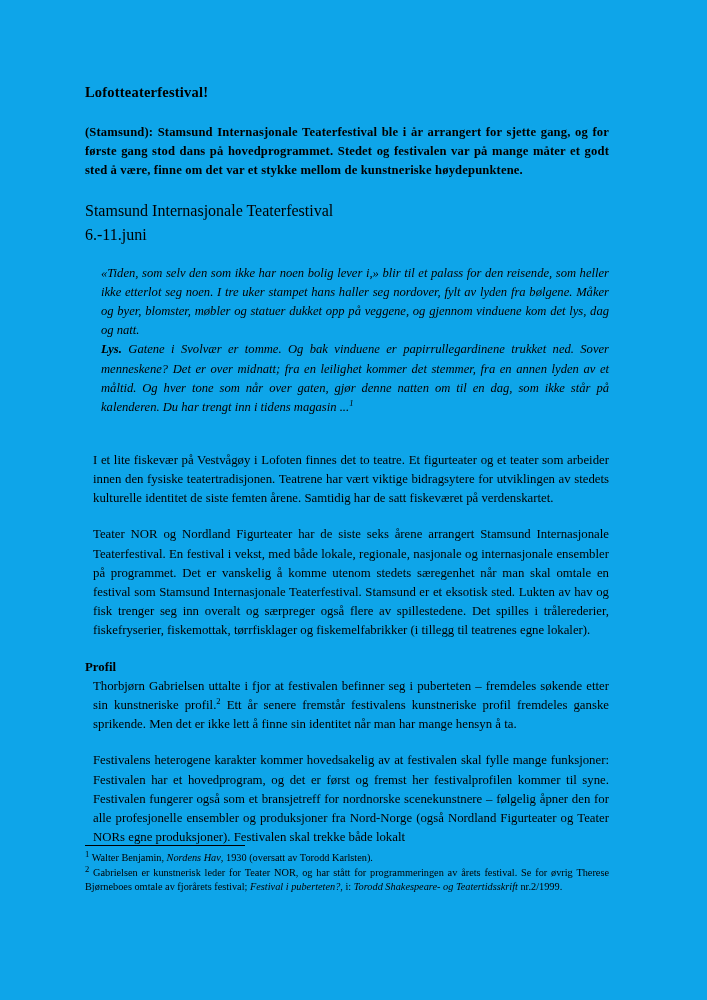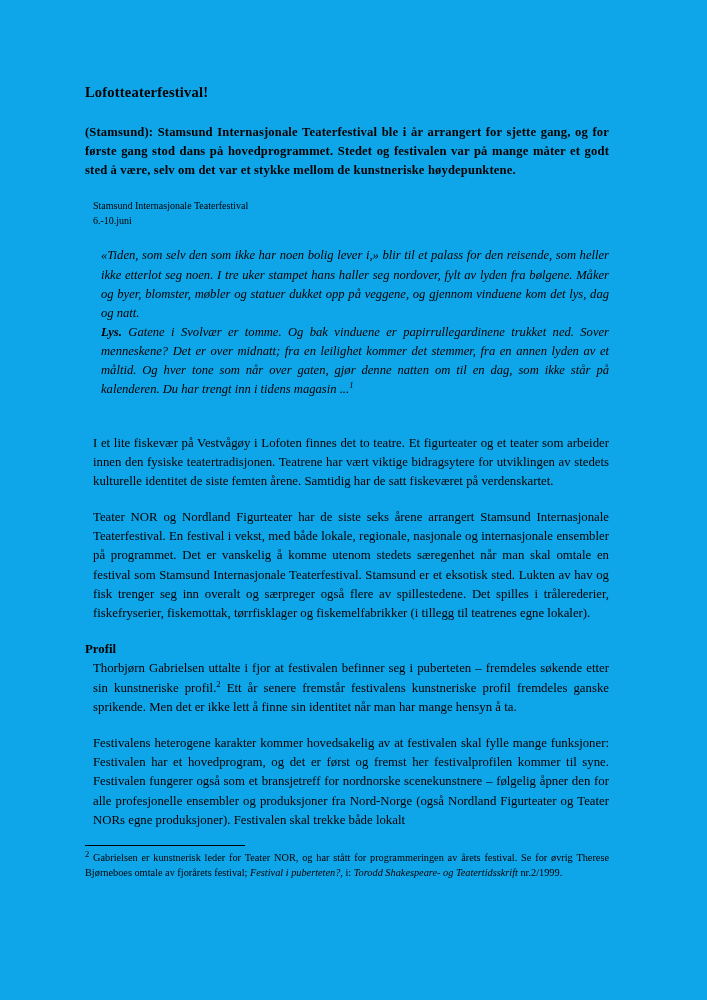--- a/index.html
+++ b/index.html
@@ -40,23 +40,23 @@
     margin: 0 0 19px 0;
     text-align: justify;
     letter-spacing: 0.15px;
   }
   .byline {
     font-size: 12.6px;
     line-height: 1.5;
     margin: 0 0 18px 0;
   }
   .infoline {
-    font-size: 10px;
+    font-size: 16px;
     line-height: 1.45;
-    margin: 0 0 18px 8px;
+    margin: 0 0 18px 0;
   }
   .quote {
     font-size: 12.6px;
     line-height: 1.52;
     font-style: italic;
     margin: 0 0 34px 16px;
     text-align: justify;
   }
   .quote b {
     font-weight: bold;
@@ -100,26 +100,26 @@
 </style>
 </head>
 <body>
 
 <div class="page">
 
   <div class="content">
 
     <h1 class="doc-title">Lofotteaterfestival!</h1>
 
-    <p class="lead">(Stamsund): Stamsund Internasjonale Teaterfestival ble i år arrangert for sjette gang, og for første gang stod dans på hovedprogrammet. Stedet og festivalen var på mange måter et godt sted å være, selv om det var et stykke mellom de kunstneriske høydepunktene.</p>
+    <p class="lead">(Stamsund): Stamsund Internasjonale Teaterfestival ble i år arrangert for sjette gang, og for første gang stod dans på hovedprogrammet. Stedet og festivalen var på mange måter et godt sted å være, finne om det var et stykke mellom de kunstneriske høydepunktene.</p>
 
 
     <p class="infoline">
       <span>Stamsund Internasjonale Teaterfestival</span><br>
-      <span>6.-10.juni</span>
+      <span>6.-11.juni</span>
     </p>
 
     <p class="quote">
       <span>«Tiden, som selv den som ikke har noen bolig lever i,» blir til et palass for den reisende, som heller ikke etterlot seg noen. I tre uker stampet hans haller seg nordover, fylt av lyden fra bølgene. Måker og byer, blomster, møbler og statuer dukket opp på veggene, og gjennom vinduene kom det lys, dag og natt.</span><br>
       <b>Lys.</b><span> Gatene i Svolvær er tomme. Og bak vinduene er papirrullegardinene trukket ned. Sover menneskene? Det er over midnatt; fra en leilighet kommer det stemmer, fra en annen lyden av et måltid. Og hver tone som når over gaten, gjør denne natten om til en dag, som ikke står på kalenderen. Du har trengt inn i tidens magasin ...</span><sup>1</sup>
     </p>
 
     <p class="body">I et lite fiskevær på Vestvågøy i Lofoten finnes det to teatre. Et figurteater og et teater som arbeider innen den fysiske teatertradisjonen. Teatrene har vært viktige bidragsytere for utviklingen av stedets kulturelle identitet de siste femten årene. Samtidig har de satt fiskeværet på verdenskartet.</p>
 
     <p class="body">Teater NOR og Nordland Figurteater har de siste seks årene arrangert Stamsund Internasjonale Teaterfestival. En festival i vekst, med både lokale, regionale, nasjonale og internasjonale ensembler på programmet. Det er vanskelig å komme utenom stedets særegenhet når man skal omtale en festival som Stamsund Internasjonale Teaterfestival. Stamsund er et eksotisk sted. Lukten av hav og fisk trenger seg inn overalt og særpreger også flere av spillestedene. Det spilles i trålerederier, fiskefryserier, fiskemottak, tørrfisklager og fiskemelfabrikker (i tillegg til teatrenes egne lokaler).</p>
@@ -127,16 +127,17 @@
     <div class="subhead">Profil</div>
 
     <p class="body"><span>Thorbjørn Gabrielsen uttalte i fjor at festivalen befinner seg i puberteten – fremdeles søkende etter sin kunstneriske profil.</span><sup>2</sup><span> Ett år senere fremstår festivalens kunstneriske profil fremdeles ganske sprikende. Men det er ikke lett å finne sin identitet når man har mange hensyn å ta.</span></p>
 
     <p class="body">Festivalens heterogene karakter kommer hovedsakelig av at festivalen skal fylle mange funksjoner: Festivalen har et hovedprogram, og det er først og fremst her festivalprofilen kommer til syne. Festivalen fungerer også som et bransjetreff for nordnorske scenekunstnere – følgelig åpner den for alle profesjonelle ensembler og produksjoner fra Nord-Norge (også Nordland Figurteater og Teater NORs egne produksjoner). Festivalen skal trekke både lokalt</p>
 
   </div>
 
   <div class="footnotes">
     <div class="fn-rule"></div>
+    <p class="fn"><sup>1</sup><span> Walter Benjamin, </span><i>Nordens Hav</i><span>, 1930 (oversatt av Torodd Karlsten).</span></p>
     <p class="fn"><sup>2</sup><span> Gabrielsen er kunstnerisk leder for Teater NOR, og har stått for programmeringen av årets festival. Se for øvrig Therese Bjørneboes omtale av fjorårets festival; </span><i>Festival i puberteten?</i><span>, i: </span><i>Torodd Shakespeare- og Teatertidsskrift</i><span> nr.2/1999.</span></p>
   </div>
 
 </div>
 
 </body></html>

